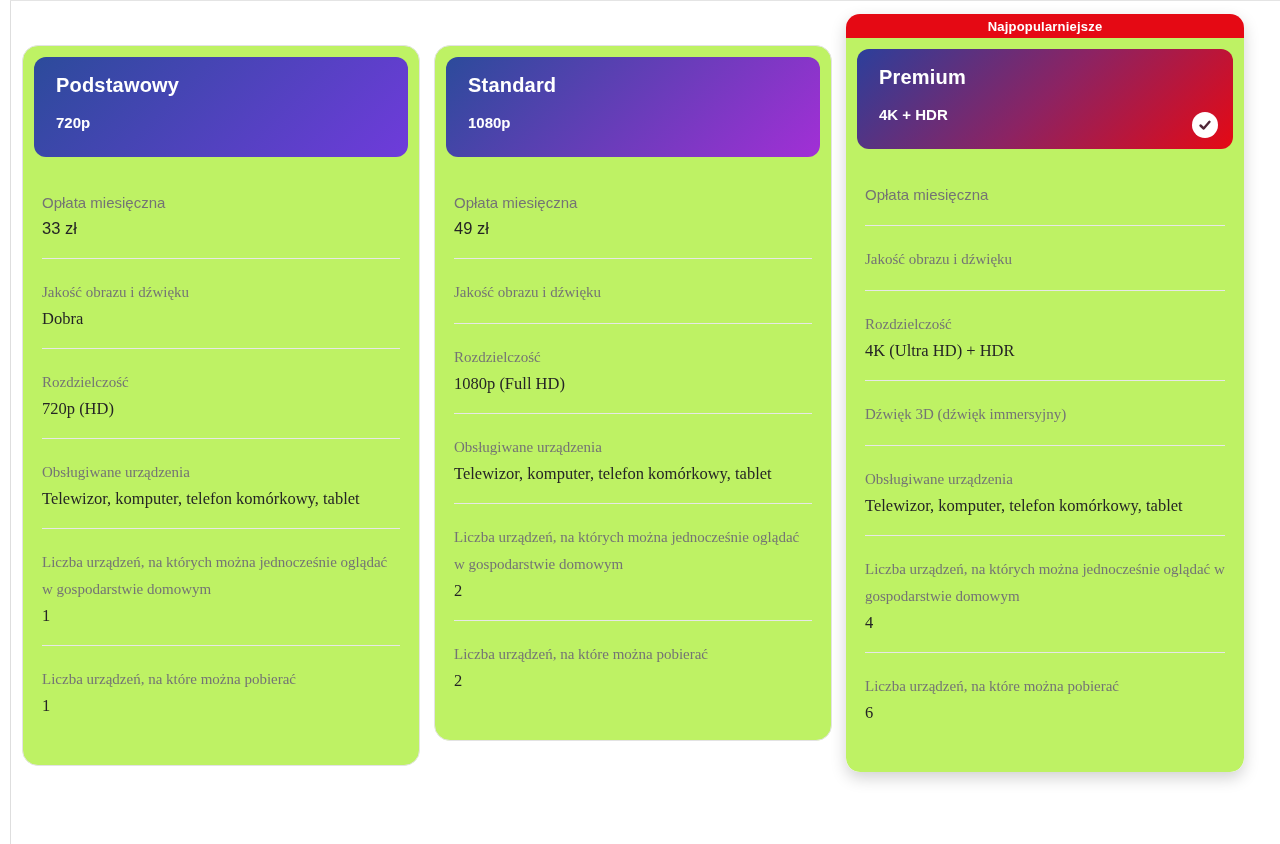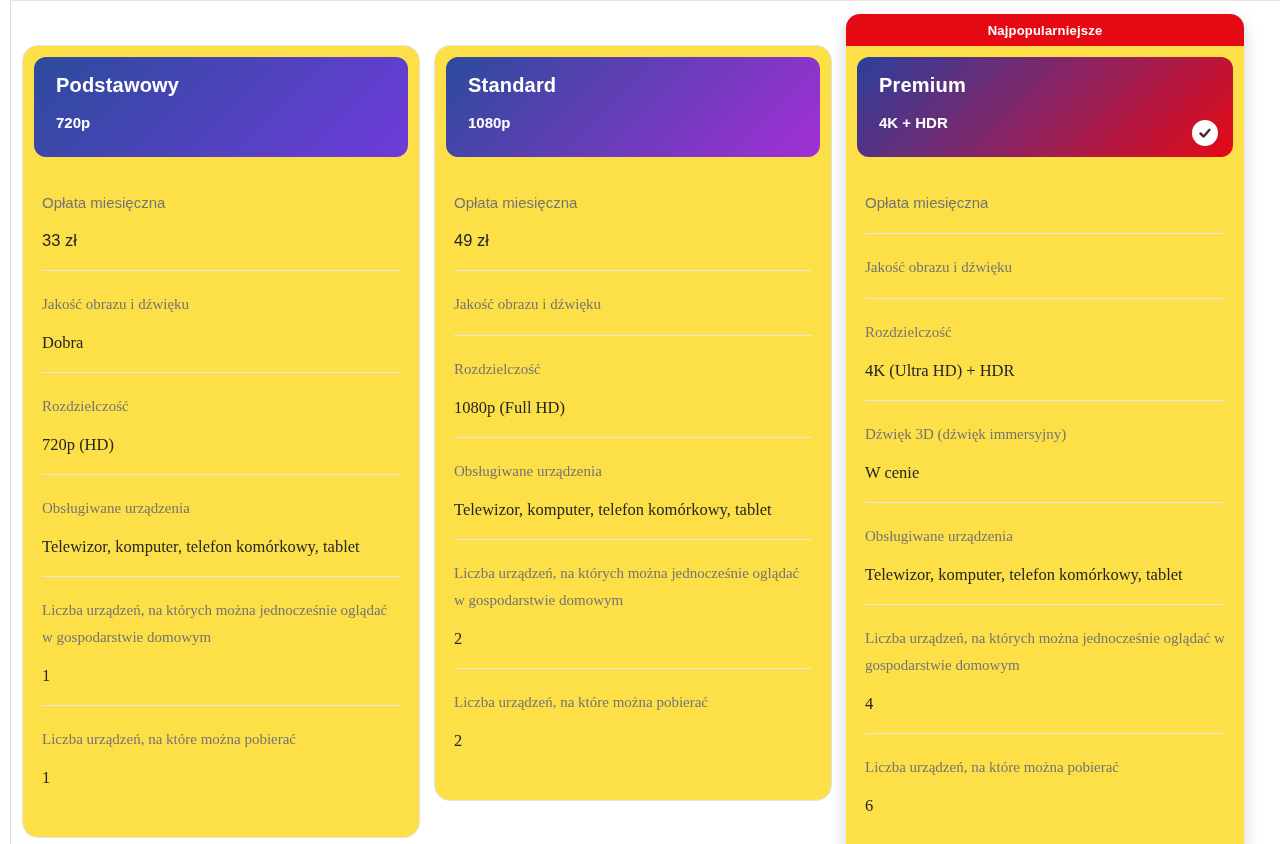--- a/index.html
+++ b/index.html
@@ -32,30 +32,30 @@
 
   
   .badge-wrap {
     border-radius: 14px;
     overflow: hidden;
   }
   .plan-col.has-badge .badge-wrap {
     box-shadow: 0 6px 16px rgba(0,0,0,0.18);
   }
   .badge-strip {
-    height: 32px;
+    height: 24px;
     display: flex; align-items: center; justify-content: center;
     color: #ffffff;
     font-size: 13px;
     font-weight: bold;
     letter-spacing: 0.2px;
   }
 
   .plan-card {
-    background: #fde047;
+    background: #bef264;
     border: 1px solid #e3e3e3;
     border-radius: 16px;
     padding: 11px 11px 18px 11px;
     cursor: pointer;
   }
   .plan-col.has-badge .plan-card {
     border: none;
     border-radius: 0 0 14px 14px;
   }
 
@@ -88,21 +88,21 @@
 
   .plan-body { padding: 12px 8px; }
   .feature-row { padding: 20px 0 17px 0; }
   .feature-row + .feature-row { border-top: 1px solid #e7e7e7; font-family: Liberation Serif, serif; }
   .feature-label {
     color: #747474;
     font-size: 15px;
     line-height: 27px;
   }
   .feature-value {
-    margin-top: 12px;
+    margin-top: 0;
     color: #252525;
     font-size: 16.5px;
     font-weight: 500;
     line-height: 25px;
   }
 </style>
 </head>
 <body>
 
 <div class="frame-line-left"></div>
@@ -205,21 +205,20 @@
             </div>
             <div class="feature-row">
               <div class="feature-label">Jakość obrazu i dźwięku</div>
             </div>
             <div class="feature-row">
               <div class="feature-label">Rozdzielczość</div>
               <div class="feature-value">4K (Ultra HD) + HDR</div>
             </div>
             <div class="feature-row">
               <div class="feature-label">Dźwięk 3D (dźwięk immersyjny)</div>
-              <div class="feature-value">W cenie</div>
             </div>
             <div class="feature-row">
               <div class="feature-label">Obsługiwane urządzenia</div>
               <div class="feature-value">Telewizor, komputer, telefon komórkowy, tablet</div>
             </div>
             <div class="feature-row">
               <div class="feature-label">Liczba urządzeń, na których można jednocześnie oglądać w gospodarstwie domowym</div>
               <div class="feature-value">4</div>
             </div>
             <div class="feature-row">

